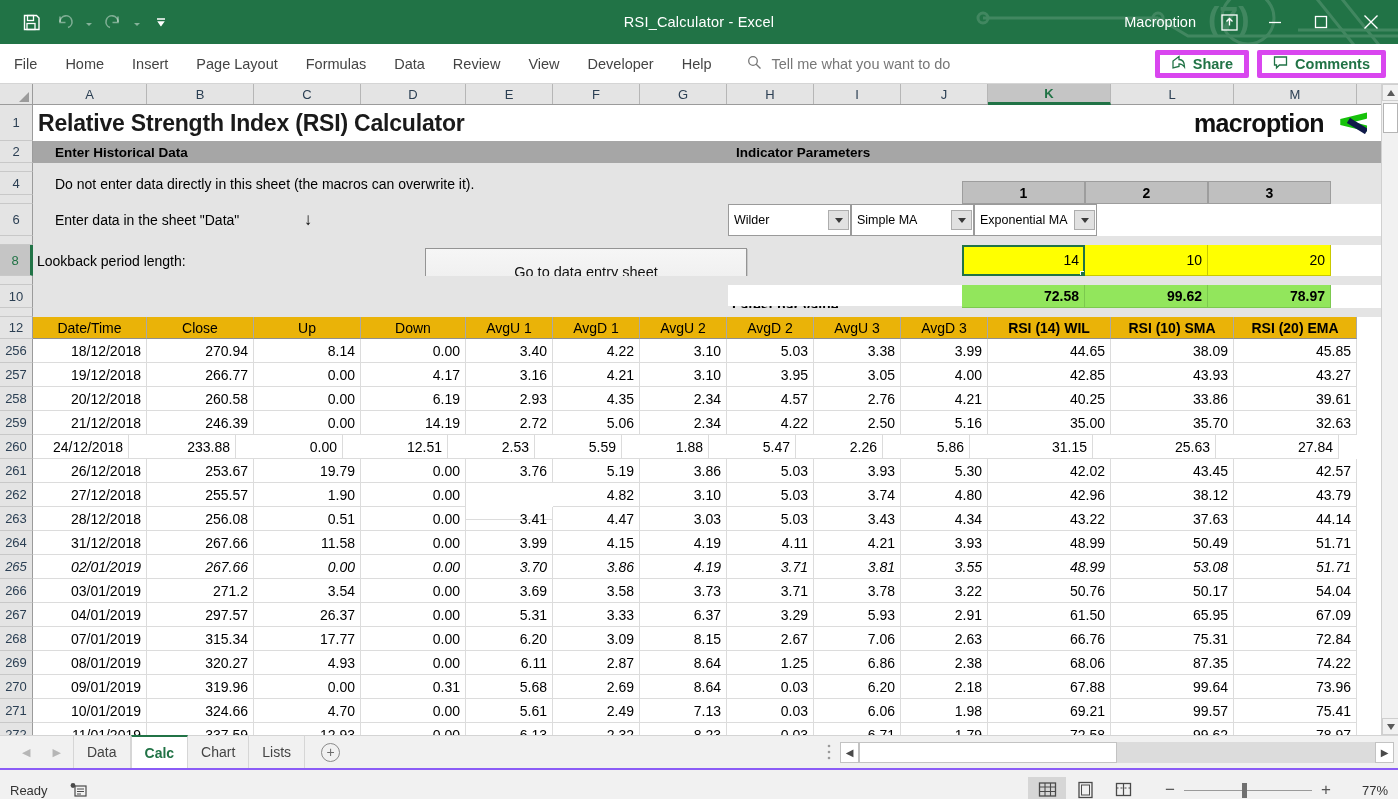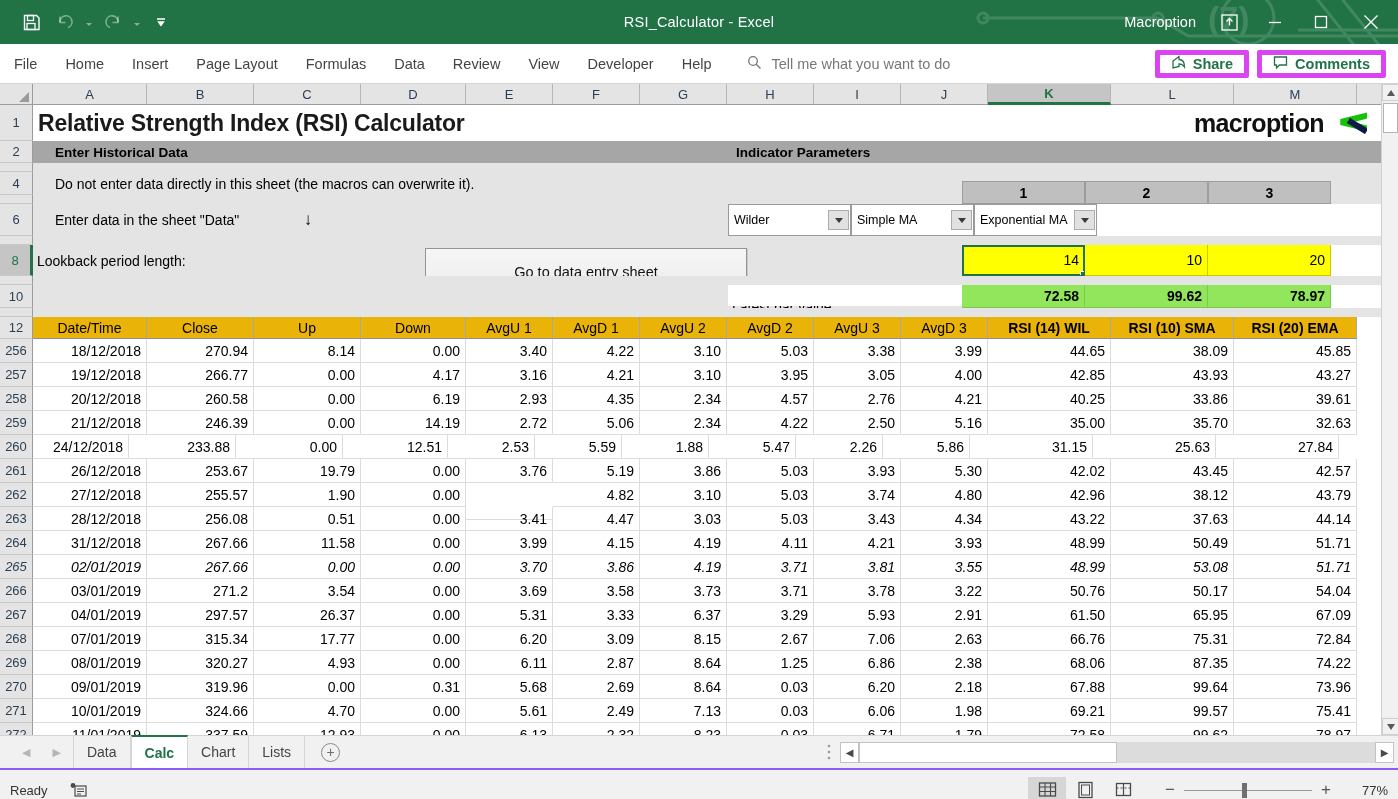--- a/index.html
+++ b/index.html
@@ -146,21 +146,21 @@
   }
   .instr { font-size:14px; color:#000; }
   .numhdr {
     background:#bfbfbf; font-weight:bold; font-size:14px;
     border-right:1px solid #9d9d9d !important; border-bottom:1px solid #9d9d9d !important;
     border-top:1px solid #9d9d9d !important; border-left:1px solid #9d9d9d !important;
     justify-content:center;
   }
   .greybg { background:#e4e4e4; border:none !important; }
   .lbl { font-size:14px; color:#000; }
-  .lbl.b { font-weight:normal;margin-top:21px; }
+  .lbl.b { font-weight:bold;margin-top:21px; }
 
   .ddcell {
     background:#fff; border:1px solid #9a9a9a !important;
     display:flex; align-items:center; padding:0; position:relative;
   }
   .dd-text { flex:1; padding-left:5px; font-size:12.5px; white-space:nowrap; overflow:hidden; }
   .dd-btn {
     width:21px; height:20px; margin:1px; background:#e1e1e1; border:1px solid #adadad;
     display:flex; align-items:center; justify-content:center;
   }

